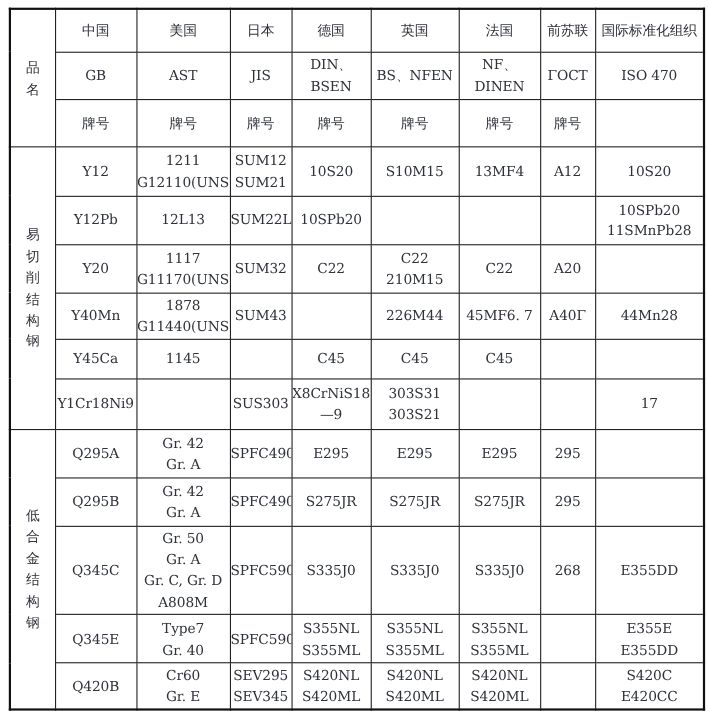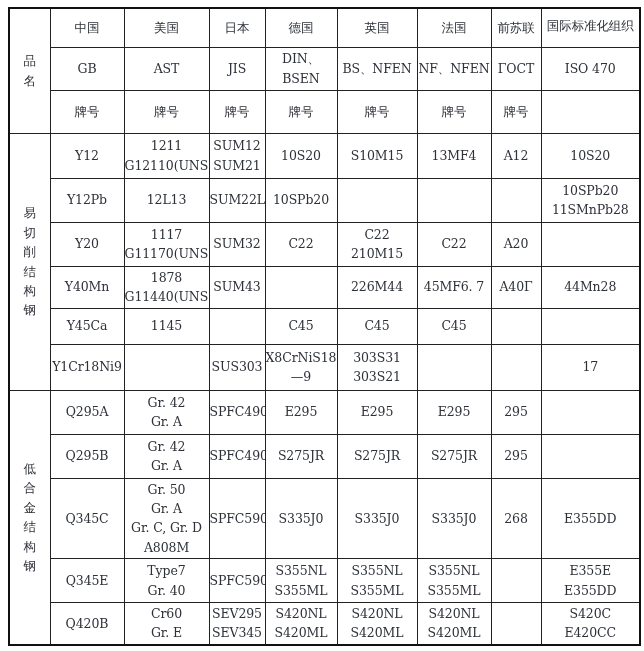--- a/index.html
+++ b/index.html
@@ -40,21 +40,20 @@
     letter-spacing: 0;
   }
   td.vlabel {
     font-size: 13.5px;
     line-height: 2.05;
     letter-spacing: 0;
   }
   td.iso-hdr {
     font-size: 12.5px;
     letter-spacing: -0.5px;
-    font-family: Liberation Mono, monospace;
   }
 </style>
 </head>
 <body>
 
 <div class="page">
 <table class="grades">
   <colgroup>
     <col style="width:41px">
         <col style="width:74px">
@@ -80,21 +79,21 @@
     <td class="hdr">前苏联</td>
     <td class="hdr iso-hdr">国际标准化组织</td>
   </tr>
 
   <tr style="height:43px">
     <td class="hdr">GB</td>
     <td class="hdr">AST</td>
     <td class="hdr">JIS</td>
     <td class="hdr">DIN、BSEN</td>
     <td class="hdr">BS、NFEN</td>
-    <td class="hdr">NF、NFEN</td>
+    <td class="hdr">NF、DINEN</td>
     <td class="hdr">ΓOCT</td>
     <td class="hdr">ISO 470</td>
   </tr>
 
   <tr style="height:43px">
     <td class="hdr">牌号</td>
     <td class="hdr">牌号</td>
     <td class="hdr">牌号</td>
     <td class="hdr">牌号</td>
     <td class="hdr">牌号</td>

